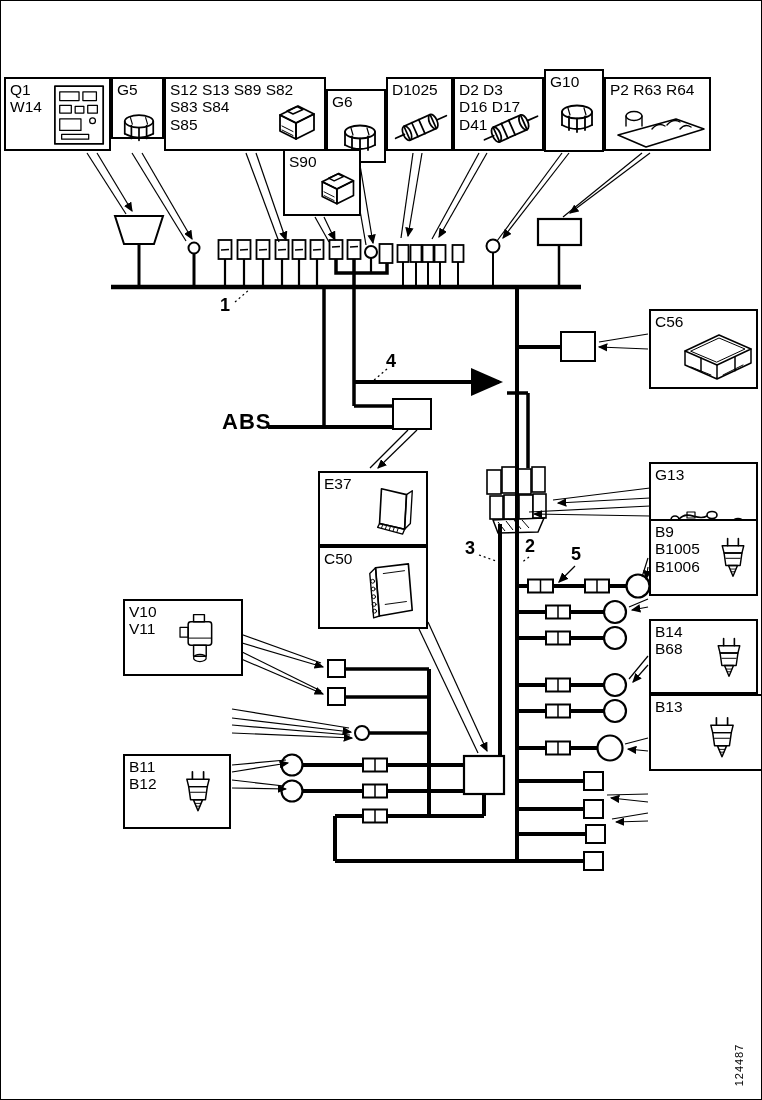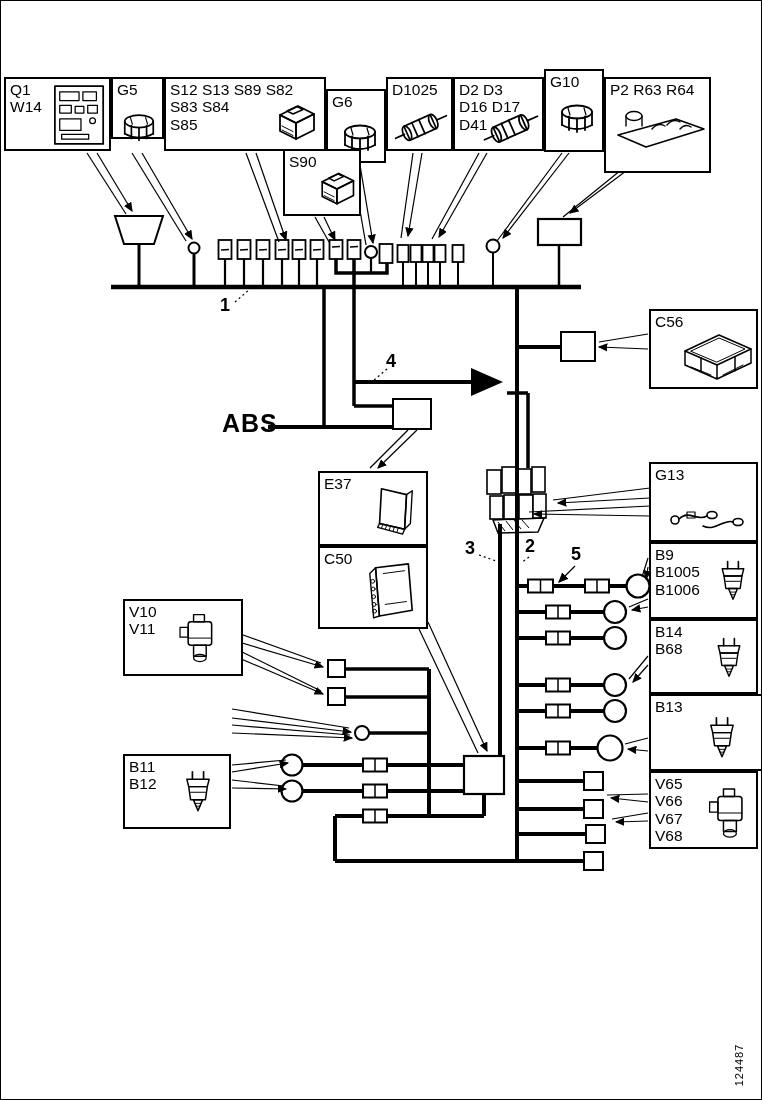--- a/index.html
+++ b/index.html
@@ -4,21 +4,21 @@
 <style>
   html,body{margin:0;padding:0;background:#e8e8e8;}
   .page{position:relative;width:762px;height:1100px;background:#fff;border:1px solid #000;
         font-family:"Liberation Sans", sans-serif;color:#000;overflow:hidden;box-sizing:border-box;}
   .wires{position:absolute;left:0;top:0;width:762px;height:1100px;}
   .box{position:absolute;border:2px solid #000;background:#fff;box-sizing:border-box;}
   .lbl{position:absolute;left:4px;top:2px;font-size:15.5px;font-weight:400;line-height:1.12;white-space:nowrap;}
   .icon{position:absolute;}
   .icon *{stroke:#000;fill:none;stroke-linejoin:round;stroke-linecap:round;}
   .flabel{position:absolute;font-size:18px;font-weight:600;line-height:1;}
-  .abs{font-size:25px;font-weight:700;letter-spacing:1px;}
+  .abs{font-size:22px;font-weight:700;letter-spacing:1px;}
   .docnum{position:absolute;left:706px;top:1058px;width:64px;text-align:center;font-size:11px;
           transform:rotate(-90deg);letter-spacing:1px;}
   .ldr line{stroke:#000;stroke-width:1.2;}
   .dot{stroke:#000;stroke-width:1.2;stroke-dasharray:2 3;fill:none;}
   .w{stroke:#000;fill:none;}
   .sym{stroke:#000;fill:#fff;}
 </style>
 </head>
 <body>
 
@@ -439,21 +439,21 @@
   <svg class="icon" style="left:24px;top:26px;width:64px;height:46px">
         <use href="#ic-cyl"></use>
       </svg>
 </div>
 <div class="box" style="left:543px;top:68px;width:60px;height:83px">
   <div class="lbl">G10</div>
   <svg class="icon" style="left:11px;top:28px;width:40px;height:40px">
         <use href="#ic-conn"></use>
       </svg>
 </div>
-<div class="box" style="left:603px;top:76px;width:107px;height:96px">
+<div class="box" style="left:603px;top:76px;width:107px;height:74px">
   <div class="lbl">P2 R63 R64</div>
   <svg class="icon" style="left:6px;top:24px;width:96px;height:46px">
         <use href="#ic-strip"></use>
       </svg>
 </div>
 <div class="box" style="left:282px;top:148px;width:78px;height:67px">
   <div class="lbl">S90</div>
   <svg class="icon" style="left:28px;top:16px;width:46px;height:46px">
         <use href="#ic-rocker"></use>
       </svg>
@@ -464,21 +464,21 @@
   <svg class="icon" style="left:30px;top:16px;width:74px;height:58px">
         <use href="#ic-tray"></use>
       </svg>
 </div>
 <div class="box" style="left:648px;top:461px;width:109px;height:80px">
   <div class="lbl">G13</div>
   <svg class="icon" style="left:16px;top:30px;width:84px;height:42px">
         <use href="#ic-wires"></use>
       </svg>
 </div>
-<div class="box" style="left:648px;top:541px;width:109px;height:77px">
+<div class="box" style="left:648px;top:518px;width:109px;height:77px">
   <div class="lbl">
     <div>B9</div>
         <div>B1005</div>
         <div>B1006</div>
   </div>
   <svg class="icon" style="left:62px;top:14px;width:40px;height:52px">
         <use href="#ic-sensor"></use>
       </svg>
 </div>
 <div class="box" style="left:648px;top:618px;width:109px;height:75px">
@@ -487,31 +487,20 @@
         <div>B68</div>
   </div>
   <svg class="icon" style="left:58px;top:14px;width:40px;height:52px">
         <use href="#ic-sensor"></use>
       </svg>
 </div>
 <div class="box" style="left:648px;top:693px;width:117px;height:77px">
   <div class="lbl">B13</div>
   <svg class="icon" style="left:50px;top:18px;width:42px;height:54px">
         <use href="#ic-sensor"></use>
-      </svg>
-</div>
-<div class="box" style="left:648px;top:770px;width:109px;height:78px">
-  <div class="lbl">
-    <div>V65</div>
-        <div>V66</div>
-        <div>V67</div>
-        <div>V68</div>
-  </div>
-  <svg class="icon" style="left:54px;top:12px;width:48px;height:58px">
-        <use href="#ic-valve"></use>
       </svg>
 </div>
 
 <div class="box" style="left:122px;top:598px;width:120px;height:77px">
   <div class="lbl">
     <div>V10</div>
         <div>V11</div>
   </div>
   <svg class="icon" style="left:50px;top:10px;width:48px;height:56px">
         <use href="#ic-valve"></use>

